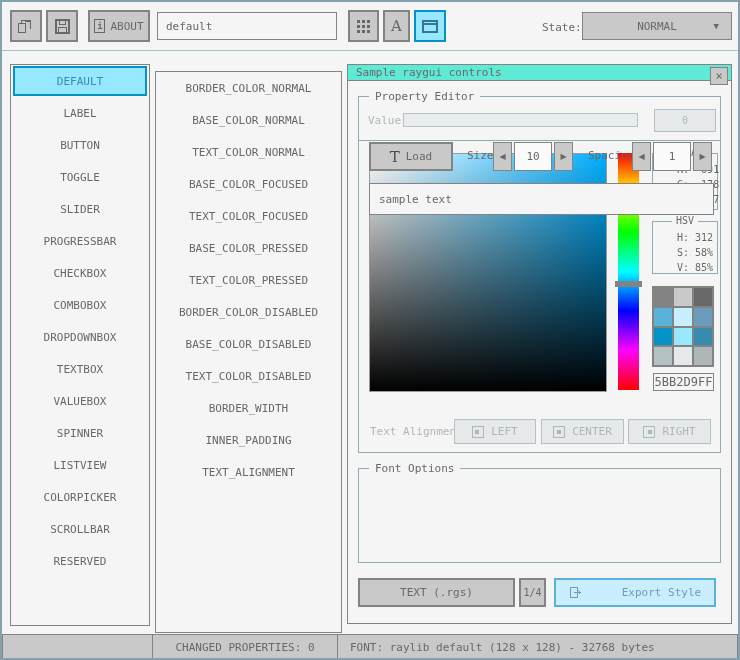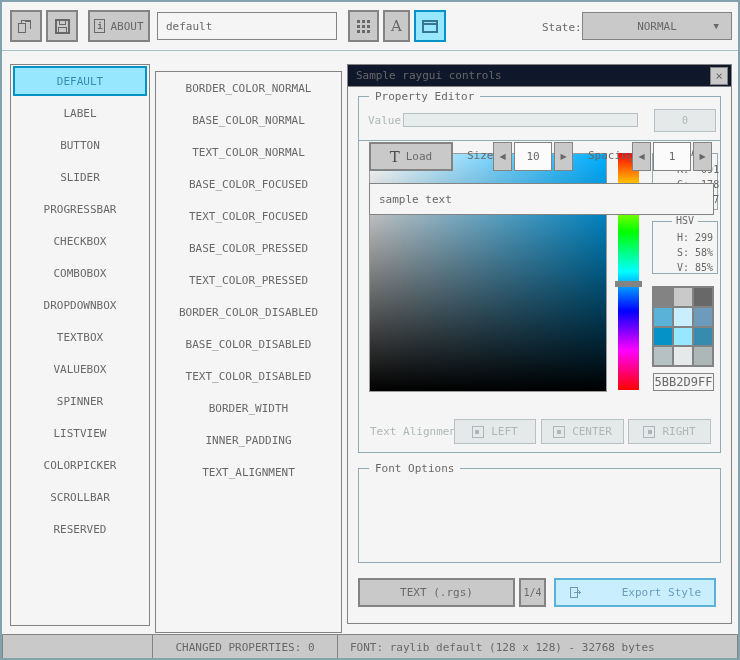--- a/index.html
+++ b/index.html
@@ -63,22 +63,22 @@
     color:#686868; cursor:pointer; white-space:nowrap; font-size:11px;
   }
   .list-item.selected {
     height:30px; margin:1px 2px;
     border:2px solid #0492c7; background:#97e8ff; color:#368baf;
   }
 
   
   #sample-window { left:345px; top:62px; width:385px; height:560px;
     border:1px solid #838383; background:#f5f5f5; }
-  #sample-titlebar { position:absolute; left:0; top:0; width:100%; height:22px;
-    background:#0f172a; border-bottom:1px solid #838383;
+  #sample-titlebar { position:absolute; left:0; top:0; width:100%; height:16px;
+    background:#5eead4; border-bottom:1px solid #838383;
     display:flex; align-items:center; padding:0 8px; }
   #sample-close { position:absolute; right:3px; top:2px; width:18px; height:18px;
     border:1px solid #838383; background:#c9c9c9; color:#686868;
     display:flex; align-items:center; justify-content:center; font-size:12px; cursor:pointer; }
 
   #prop-group { position:absolute; left:10px; top:31px; width:363px; height:357px; }
   #value-label { position:absolute; left:20px; top:49px; color:#aeb7b8; }
   #value-slider { position:absolute; left:55px; top:48px; width:235px; height:14px;
     border:1px solid #b5c1c2; background:#e9ecec; }
   #value-btn { position:absolute; left:306px; top:44px; width:62px; height:23px; font-size:10px; }
@@ -211,20 +211,21 @@
     <span>NORMAL</span>
     <span class="chev">▼</span>
   </div>
 
   <div class="abs toolbar-divider"></div>
 
   <div class="listview abs" id="controls-list">
       <div class="list-item selected">DEFAULT</div>
       <div class="list-item">LABEL</div>
       <div class="list-item">BUTTON</div>
+      <div class="list-item">TOGGLE</div>
       <div class="list-item">SLIDER</div>
       <div class="list-item">PROGRESSBAR</div>
       <div class="list-item">CHECKBOX</div>
       <div class="list-item">COMBOBOX</div>
       <div class="list-item">DROPDOWNBOX</div>
       <div class="list-item">TEXTBOX</div>
       <div class="list-item">VALUEBOX</div>
       <div class="list-item">SPINNER</div>
       <div class="list-item">LISTVIEW</div>
       <div class="list-item">COLORPICKER</div>
@@ -276,21 +277,21 @@
 
     <div class="mini-group" id="rgba-group">
       <span class="gtitle">RGBA</span>
       <div class="mini-row"><span>R:</span>&nbsp;&nbsp;<span>091</span></div>
       <div class="mini-row"><span>G:</span>&nbsp;&nbsp;<span>178</span></div>
       <div class="mini-row"><span>B:</span>&nbsp;&nbsp;<span>217</span></div>
     </div>
 
     <div class="mini-group" id="hsv-group">
       <span class="gtitle">HSV</span>
-      <div class="mini-row"><span>H:</span>&nbsp;<span>299</span></div>
+      <div class="mini-row"><span>H:</span>&nbsp;<span>312</span></div>
       <div class="mini-row"><span>S:</span>&nbsp;<span>58%</span></div>
       <div class="mini-row"><span>V:</span>&nbsp;<span>85%</span></div>
     </div>
 
     <div id="swatch-grid">
         <div class="sw" style="background: rgb(131, 131, 131);"></div>
         <div class="sw" style="background: rgb(201, 201, 201);"></div>
         <div class="sw" style="background: rgb(104, 104, 104);"></div>
         <div class="sw" style="background: rgb(91, 178, 217);"></div>
         <div class="sw" style="background: rgb(201, 239, 254);"></div>

